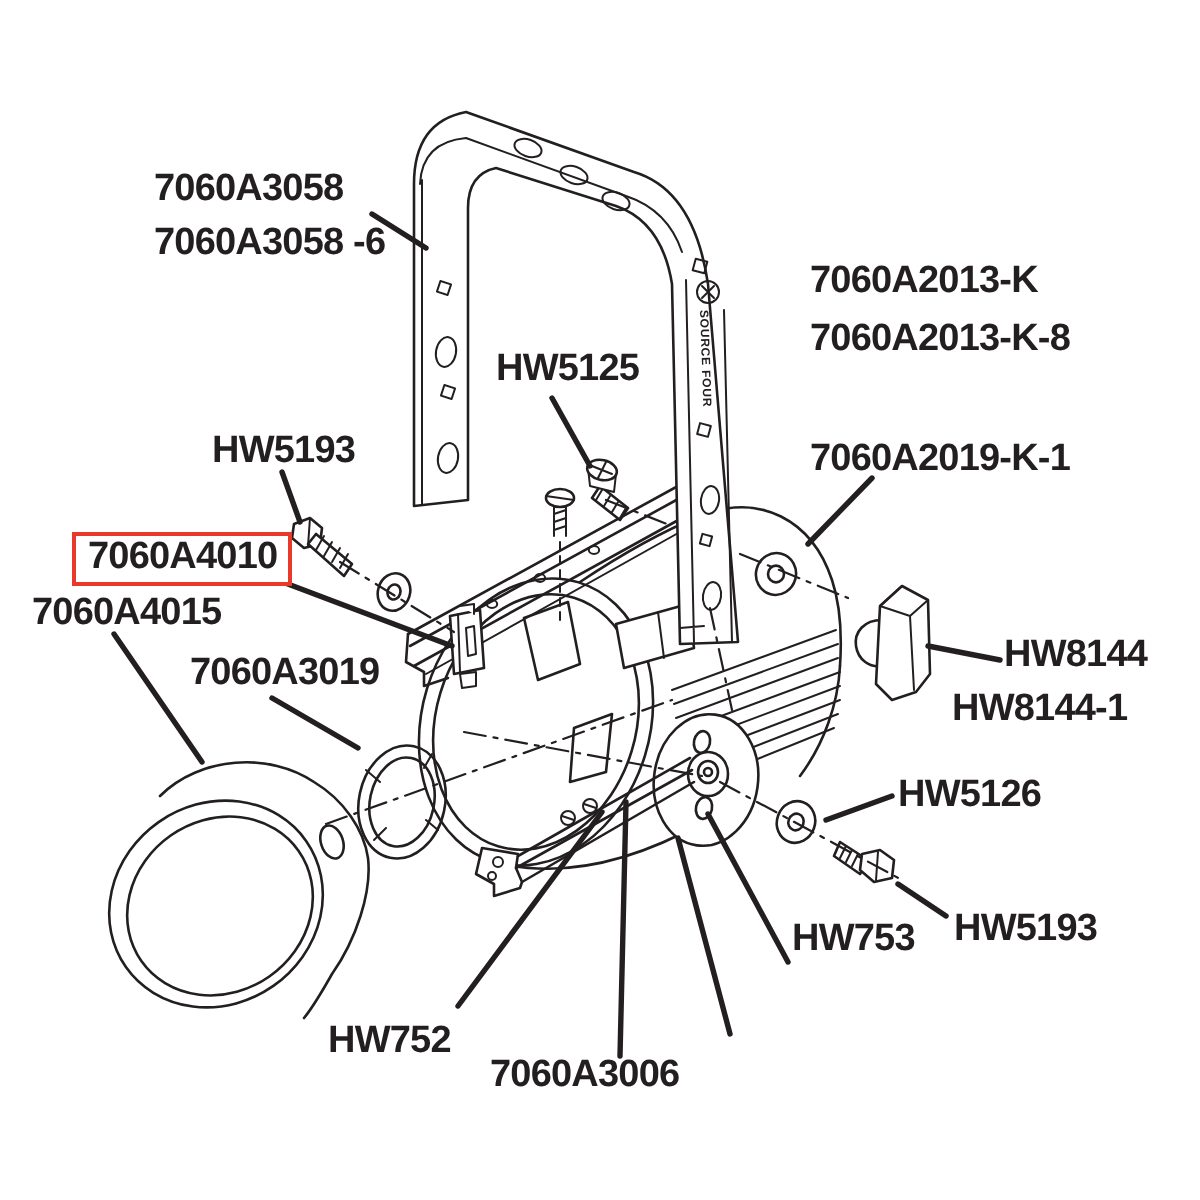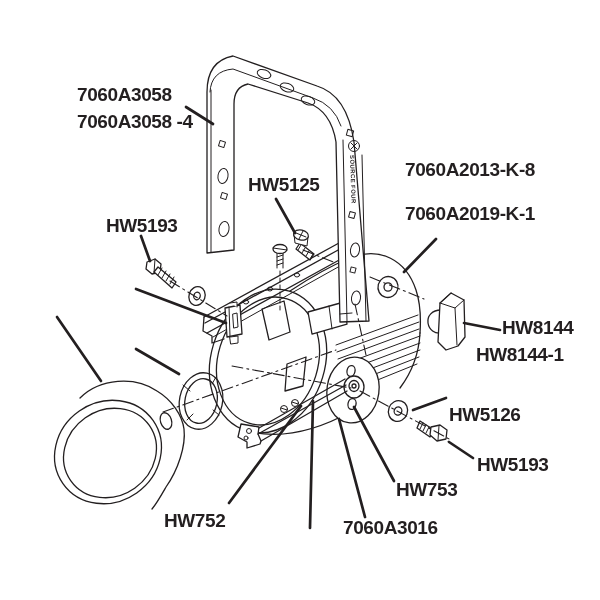--- a/index.html
+++ b/index.html
@@ -185,26 +185,32 @@
     <path d="M446,398 L413,410"></path>
     <path d="M473,458 L449,442"></path>
     <path d="M394,481 L354,407"></path>
     <path d="M365,517 L339,419"></path>
     <path d="M310,528 L313,401"></path>
     <path d="M229,503 L301,406"></path>
   </g>
 </svg>
 
 <div class="lbl" style="left:77px;top:85px">7060A3058</div>
-<div class="lbl" style="left:77px;top:112px">7060A3058 -4</div>
+<div class="lbl" style="left:77px;top:112px">7060A3058 -6</div>
 <div class="lbl" style="left:248px;top:175px">HW5125</div>
+<div class="lbl" style="left:405px;top:131px">7060A2013-K</div>
 <div class="lbl" style="left:405px;top:160px">7060A2013-K-8</div>
-<div class="lbl" style="left:405px;top:204px">7060A2019-K-1</div>
+<div class="lbl" style="left:405px;top:220px">7060A2019-K-1</div>
 <div class="lbl" style="left:106px;top:216px">HW5193</div>
+<div class="hl-box" style="left:36px;top:266px">
+  <span>7060A4010</span>
+</div>
+<div class="lbl" style="left:16px;top:297px">7060A4015</div>
+<div class="lbl" style="left:95px;top:327px">7060A3019</div>
 <div class="lbl" style="left:502px;top:318px">HW8144</div>
 <div class="lbl" style="left:476px;top:345px">HW8144-1</div>
-<div class="lbl" style="left:449px;top:405px">HW5126</div>
+<div class="lbl" style="left:449px;top:388px">HW5126</div>
 <div class="lbl" style="left:477px;top:455px">HW5193</div>
-<div class="lbl" style="left:396px;top:480px">HW753</div>
-<div class="lbl" style="left:343px;top:518px">7060A3016</div>
+<div class="lbl" style="left:396px;top:460px">HW753</div>
+<div class="lbl" style="left:245px;top:528px">7060A3006</div>
 <div class="lbl" style="left:164px;top:511px">HW752</div>
 
 </div>
 
 </body></html>

